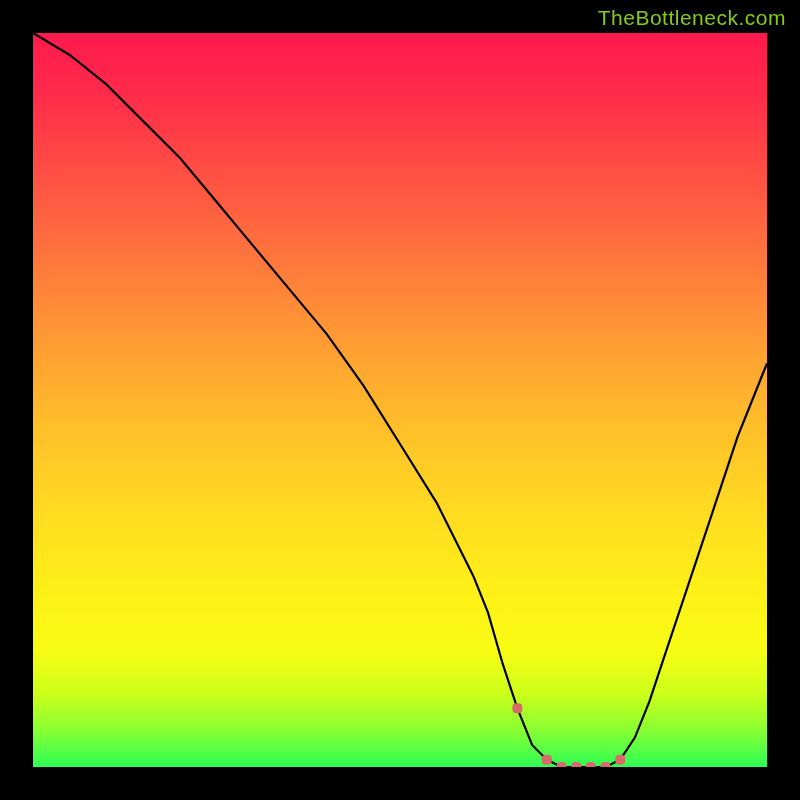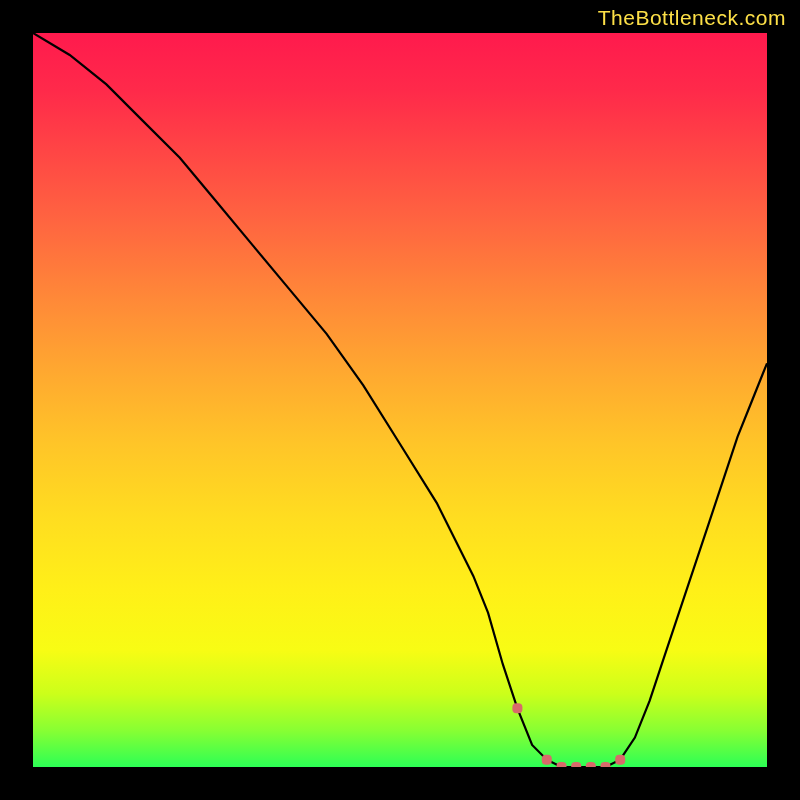--- a/index.html
+++ b/index.html
@@ -7,21 +7,21 @@
     width: 800px;
     height: 800px;
     background: #000;
     position: relative;
     font-family: Arial, sans-serif;
   }
   .watermark {
     position: absolute;
     top: 6px;
     right: 14px;
-    color: #fde047;
+    color: #84cc16;
     font-size: 21px;
     font-weight: 500;
     letter-spacing: 0.5px;
   }
   .plot-area {
     position: absolute;
     left: 33px;
     top: 33px;
     width: 734px;
     height: 734px;

